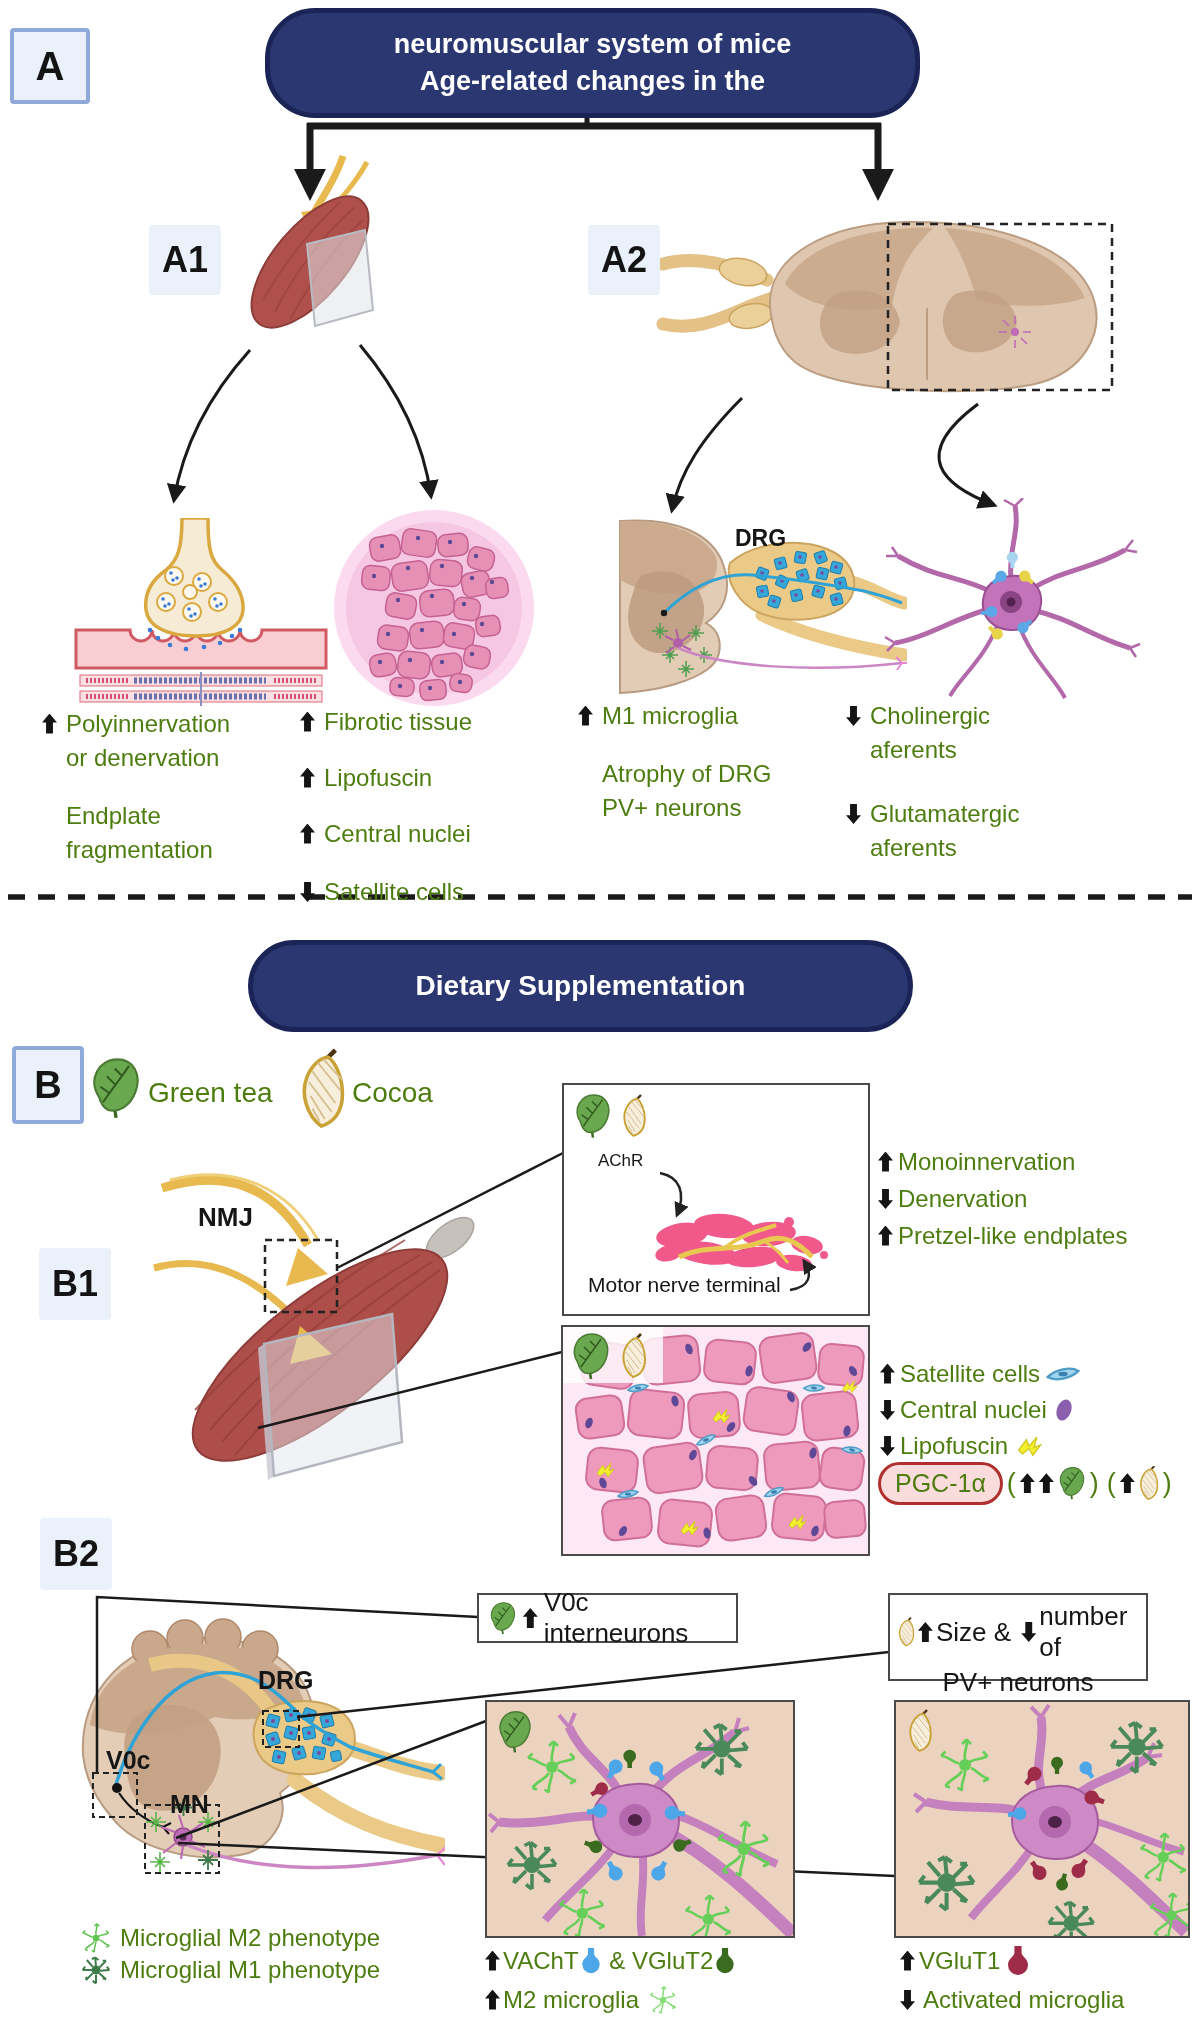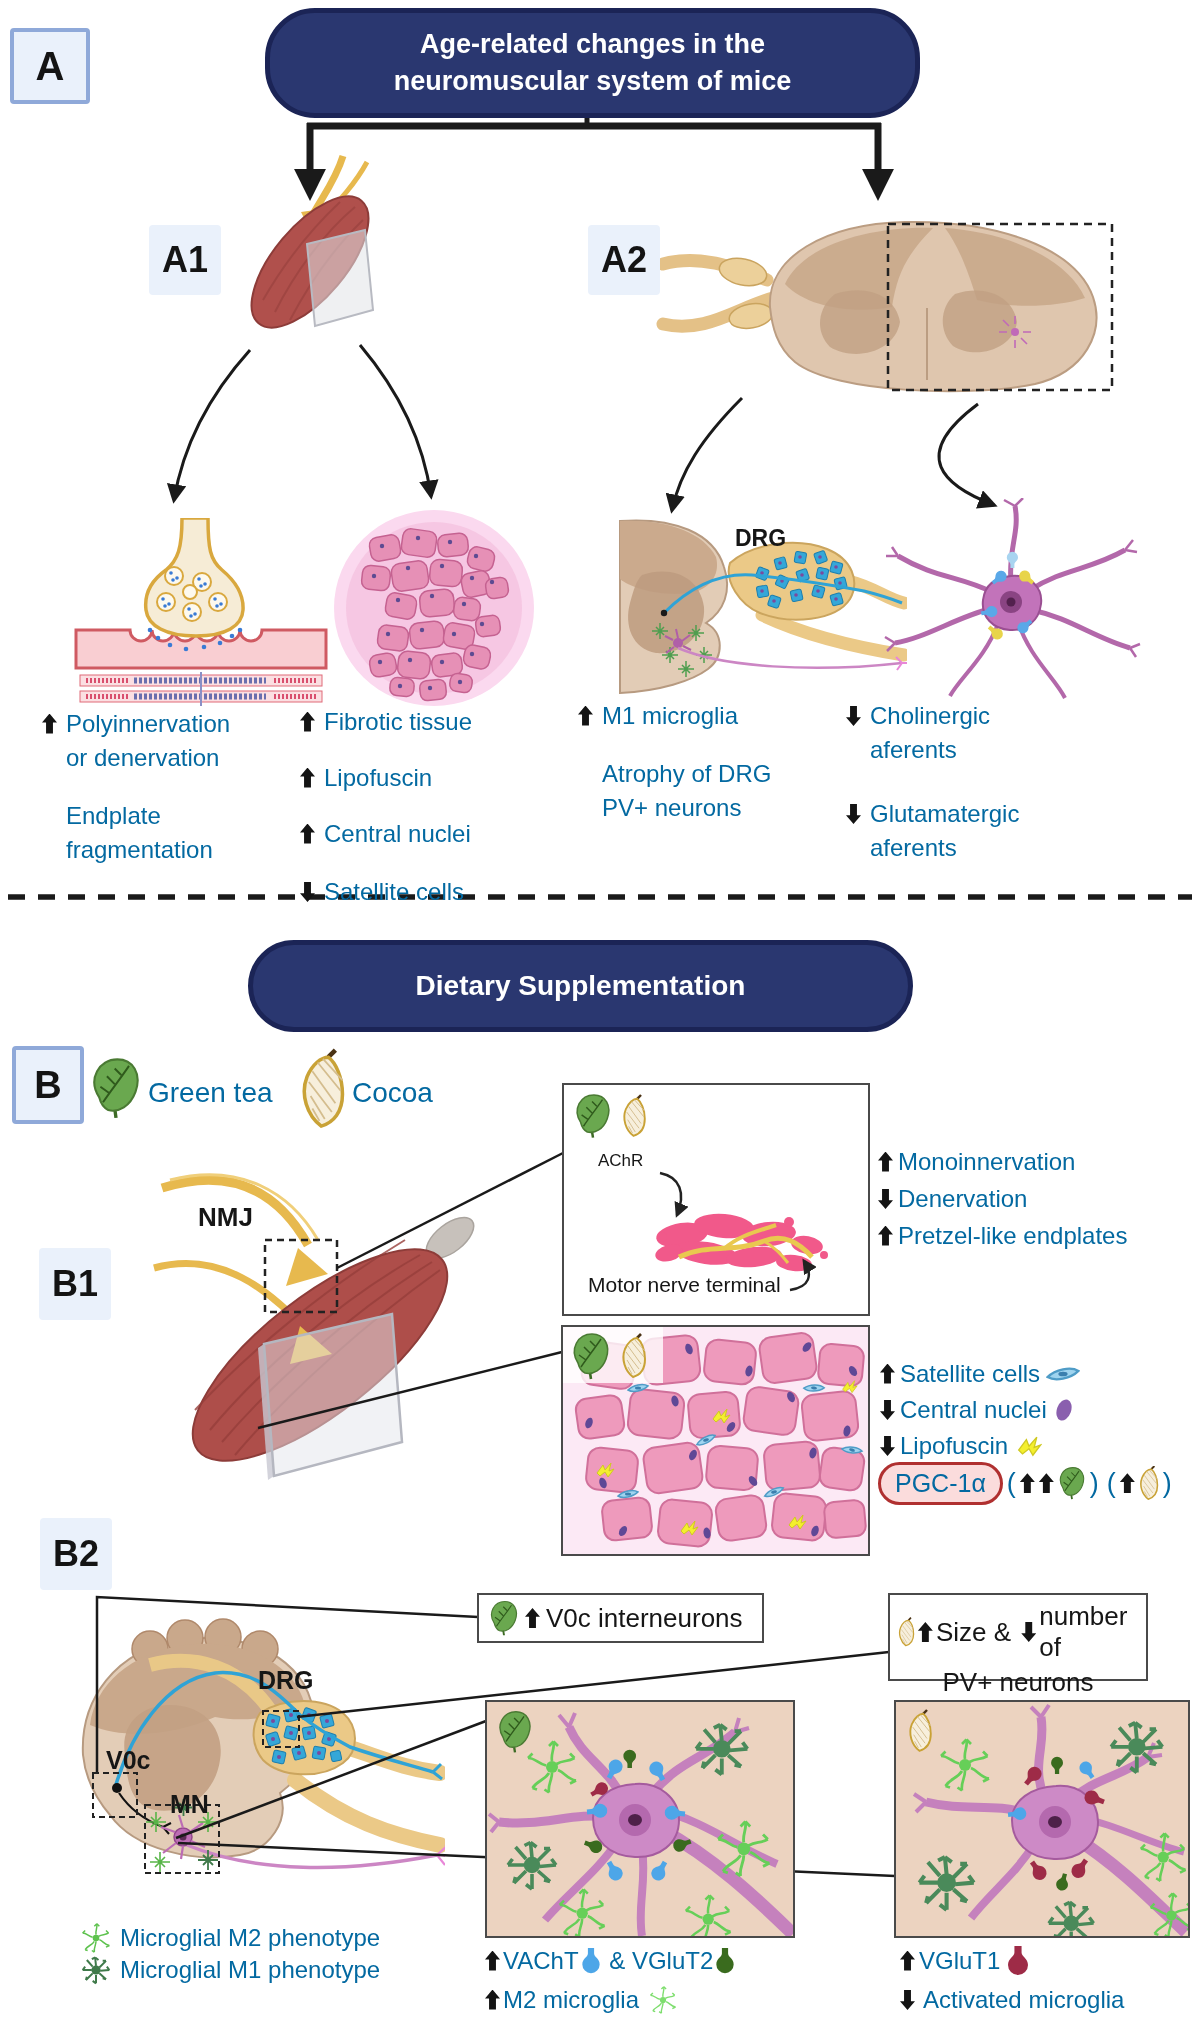--- a/index.html
+++ b/index.html
@@ -1,19 +1,19 @@
 <!DOCTYPE html>
 <html><head>
 <meta charset="utf-8">
 <style>
   html,body{margin:0;padding:0;background:#fff;font-family:"Liberation Sans",sans-serif;color:#161616;}
   #fig{position:relative;width:1200px;height:2020px;background:#ffffff;overflow:hidden;}
   .abs{position:absolute;}
   .z1{z-index:1}.z3{z-index:3}.z4{z-index:4}
-  .txt{font-size:24px;line-height:1.3;white-space:pre;color:#0369a1;}
+  .txt{font-size:24px;line-height:1.3;white-space:pre;color:#4d7c0f;}
   .row{display:flex;align-items:center;}
   .slot{width:24px;display:flex;align-items:center;flex:0 0 24px;}
   .slot18{width:20px;flex:0 0 20px;display:flex;align-items:center;}
   .arr{width:15px;height:20px;background:#141414;
        clip-path:polygon(50% 0,100% 44%,73% 44%,73% 100%,27% 100%,27% 44%,0 44%);flex:0 0 15px;}
   .arr.down{transform:scaleY(-1);}
   .badge{background:#eaf1fb;display:flex;align-items:center;justify-content:center;
          font-weight:bold;color:#141414;border-radius:4px;}
   .bordered{border:4px solid #8fa9d9;}
   .pill{background:#2a3770;border:5px solid #1b2456;border-radius:50px;color:#fff;
@@ -94,22 +94,22 @@
       <path d="M297 1717 L889 1652"></path>
       <path d="M176 1838 L486 1721"></path>
       <path d="M178 1843 L895 1876"></path>
     </g>
   </g>
 </svg>
 
 <div class="abs badge bordered z3" style="left:10px;top:28px;width:72px;height:68px;font-size:40px;">A</div>
 
 <div class="abs pill z3" style="left:265px;top:8px;width:645px;height:100px;font-size:27px;line-height:37px;">
+  <span>neuromuscular system of mice</span>
   <span>Age-related changes in the</span>
-  <span>neuromuscular system of mice</span>
 </div>
 
 <div class="abs badge z3" style="left:149px;top:225px;width:72px;height:70px;font-size:36px;">A1</div>
 <div class="abs badge z3" style="left:588px;top:225px;width:72px;height:70px;font-size:36px;">A2</div>
 
 <svg class="abs z1" style="left:215px;top:152px" width="190" height="200" viewBox="0 0 190 200">
   <path d="M128 4 C120 30 105 48 96 66" stroke="#e7b94e" stroke-width="7" fill="none"></path>
   <path d="M152 10 C139 34 121 52 104 70" stroke="#e7b94e" stroke-width="5" fill="none"></path>
   <polygon points="86,60 114,56 100,88" fill="#e7b94e"></polygon>
   <ellipse cx="95" cy="110" rx="80" ry="36" transform="rotate(-50 95 110)" fill="#b0504c" stroke="#8d3c39" stroke-width="2"></ellipse>
@@ -507,21 +507,21 @@
   <span style="font-size:27px;margin-left:4px">(</span>
   <span class="arr"></span>
   <svg class="inl" width="20" height="34" viewBox="0 0 26 44">
         <use href="#ic-pod"></use>
       </svg>
   <span style="font-size:27px">)</span>
 </div>
 
 <div class="abs badge z3" style="left:40px;top:1518px;width:72px;height:72px;font-size:36px;">B2</div>
 
-<div class="abs wbox row z3" style="left:477px;top:1593px;width:287px;height:50px;padding:0 10px;gap:6px">
+<div class="abs wbox row z3" style="left:477px;top:1593px;width:261px;height:50px;padding:0 10px;gap:6px">
   <svg class="inl" width="30" height="38" viewBox="0 0 40 48">
         <use href="#ic-leaf"></use>
       </svg>
   <span class="arr"></span>
   <span style="font-size:26px">V0c interneurons</span>
 </div>
 
 <div class="abs wbox z3" style="left:888px;top:1593px;width:260px;height:88px">
   <div class="row" style="padding:6px 8px 0 8px;gap:3px">
     <svg class="inl" width="20" height="34" viewBox="0 0 26 44">

